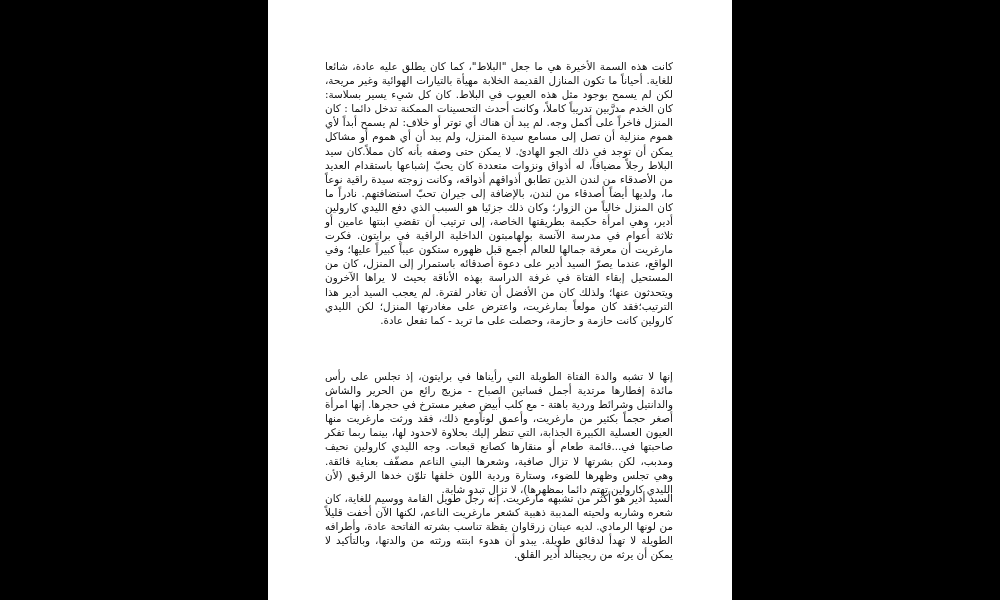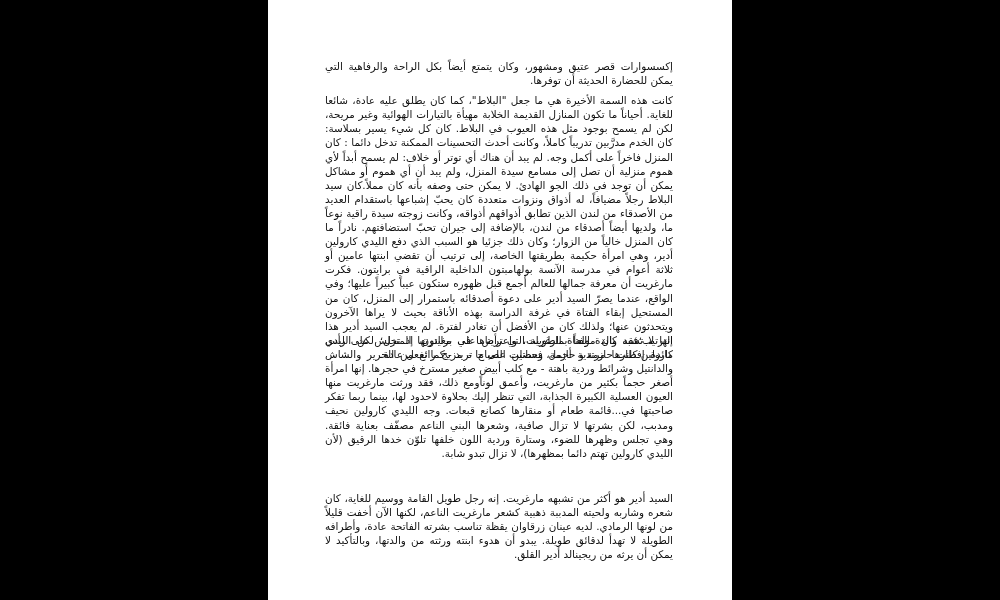--- a/index.html
+++ b/index.html
@@ -12,29 +12,28 @@
     background:#fff;
   }
   .text-block {
     position:absolute; left:57px; width:348px;
     direction:rtl; text-align:justify; text-align-last:right;
     font-family:"DejaVu Sans", sans-serif;
     font-size:10.4px; line-height:14.1px; color:#111;
   }
   .text-block p { margin:0 0 6px 0; }
   #block1 { top:59px; }
-  #block2 { top:333px; }
+  #block2 { top:369px; }
   #block3 { top:491px; }
 </style>
 </head>
 <body>
 
 <div class="page">
   <div class="text-block" id="block1">
-    <p>إكسسوارات قصر عتيق ومشهور، وكان يتمتع أيضاً بكل الراحة والرفاهية التي يمكن للحضارة الحديثة أن توفرها.</p>
     <p>كانت هذه السمة الأخيرة هي ما جعل "البلاط"، كما كان يطلق عليه عادة، شائعا للغاية. أحياناً ما تكون المنازل القديمة الخلابة مهيأة بالتيارات الهوائية وغير مريحة، لكن لم يسمح بوجود مثل هذه العيوب في البلاط. كان كل شيء يسير بسلاسة: كان الخدم مدرَّبين تدريباً كاملاً، وكانت أحدث التحسينات الممكنة تدخل دائما : كان المنزل فاخراً على أكمل وجه. لم يبد أن هناك أي توتر أو خلاف: لم يسمح أبداً لأي هموم منزلية أن تصل إلى مسامع سيدة المنزل، ولم يبد أن أي هموم أو مشاكل يمكن أن توجد في ذلك الجو الهادئ. لا يمكن حتى وصفه بأنه كان مملاً.كان سيد البلاط رجلاً مضيافاً، له أذواق ونزوات متعددة كان يحبّ إشباعها باستقدام العديد من الأصدقاء من لندن الذين تطابق أذواقهم أذواقه، وكانت زوجته سيدة راقية نوعاً ما، ولديها أيضاً أصدقاء من لندن، بالإضافة إلى جيران تحبّ استضافتهم. نادراً ما كان المنزل خالياً من الزوار؛ وكان ذلك جزئيا هو السبب الذي دفع الليدي كارولين أدير، وهي امرأة حكيمة بطريقتها الخاصة، إلى ترتيب أن تقضي ابنتها عامين أو ثلاثة أعوام في مدرسة الآنسة بولهامبتون الداخلية الراقية في برايتون. فكرت مارغريت أن معرفة جمالها للعالم أجمع قبل ظهوره ستكون عيباً كبيراً عليها؛ وفي الواقع، عندما يصرّ السيد أدير على دعوة أصدقائه باستمرار إلى المنزل، كان من المستحيل إبقاء الفتاة في غرفة الدراسة بهذه الأناقة بحيث لا يراها الآخرون ويتحدثون عنها؛ ولذلك كان من الأفضل أن تغادر لفترة. لم يعجب السيد أدير هذا الترتيب؛فقد كان مولعاً بمارغريت، واعترض على مغادرتها المنزل؛ لكن الليدي كارولين كانت حازمة و حازمة، وحصلت على ما تريد - كما تفعل عادة.</p>
   </div>
   <div class="text-block" id="block2">
     <p>إنها لا تشبه والدة الفتاة الطويلة التي رأيناها في برايتون، إذ تجلس على رأس مائدة إفطارها مرتدية أجمل فساتين الصباح - مزيج رائع من الحرير والشاش والدانتيل وشرائط وردية باهتة - مع كلب أبيض صغير مسترخ في حجرها. إنها امرأة أصغر حجماً بكثير من مارغريت، وأعمق لوناًومع ذلك، فقد ورثت مارغريت منها العيون العسلية الكبيرة الجذابة، التي تنظر إليك بحلاوة لاحدود لها، بينما ربما تفكر صاحبتها في...قائمة طعام أو منقارها كصانع قبعات. وجه الليدي كارولين نحيف ومدبب، لكن بشرتها لا تزال صافية، وشعرها البني الناعم مصفّف بعناية فائقة. وهي تجلس وظهرها للضوء، وستارة وردية اللون خلفها تلوّن خدها الرقيق (لأن الليدي كارولين تهتم دائما بمظهرها)، لا تزال تبدو شابة.</p>
   </div>
   <div class="text-block" id="block3">
     <p>السيد أدير هو أكثر من تشبهه مارغريت. إنه رجل طويل القامة ووسيم للغاية، كان شعره وشاربه ولحيته المدببة ذهبية كشعر مارغريت الناعم، لكنها الآن أخفت قليلاً من لونها الرمادي. لديه عينان زرقاوان يقظة تناسب بشرته الفاتحة عادة، وأطرافه الطويلة لا تهدأ لدقائق طويلة. يبدو أن هدوء ابنته ورثته من والدتها، وبالتأكيد لا يمكن أن يرثه من ريجينالد أدير القلق.</p>
   </div>
 </div>
 

